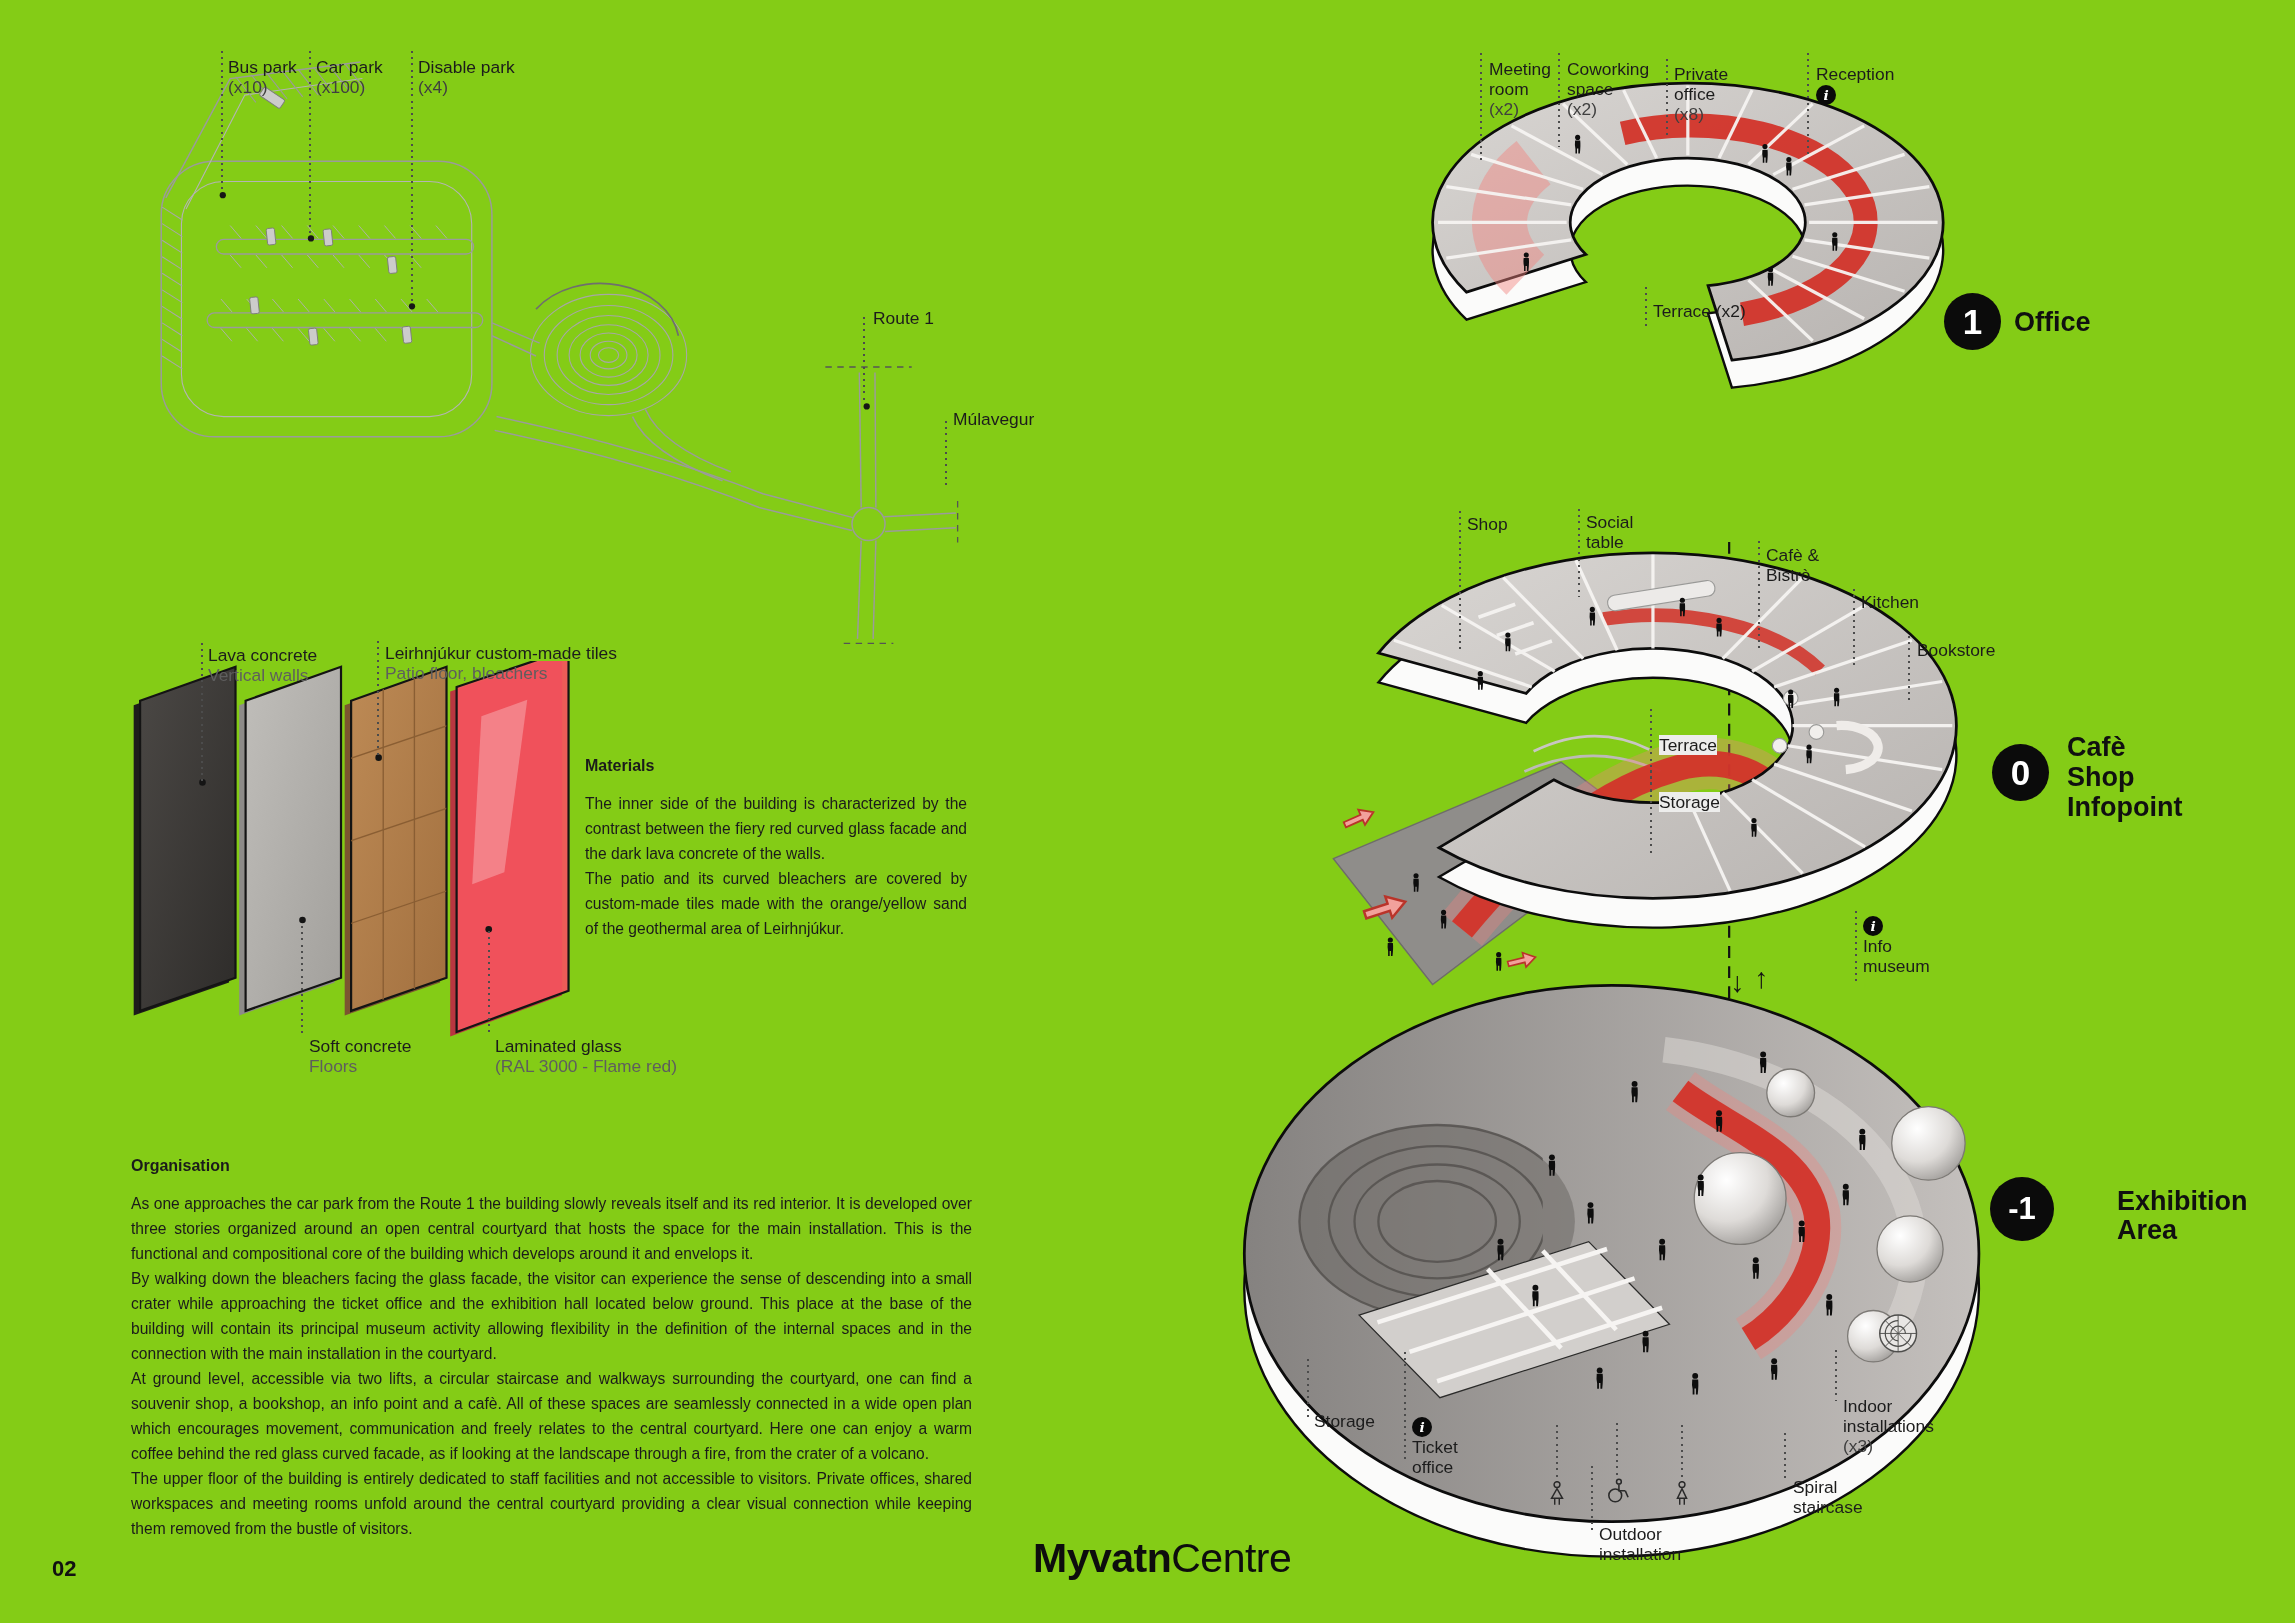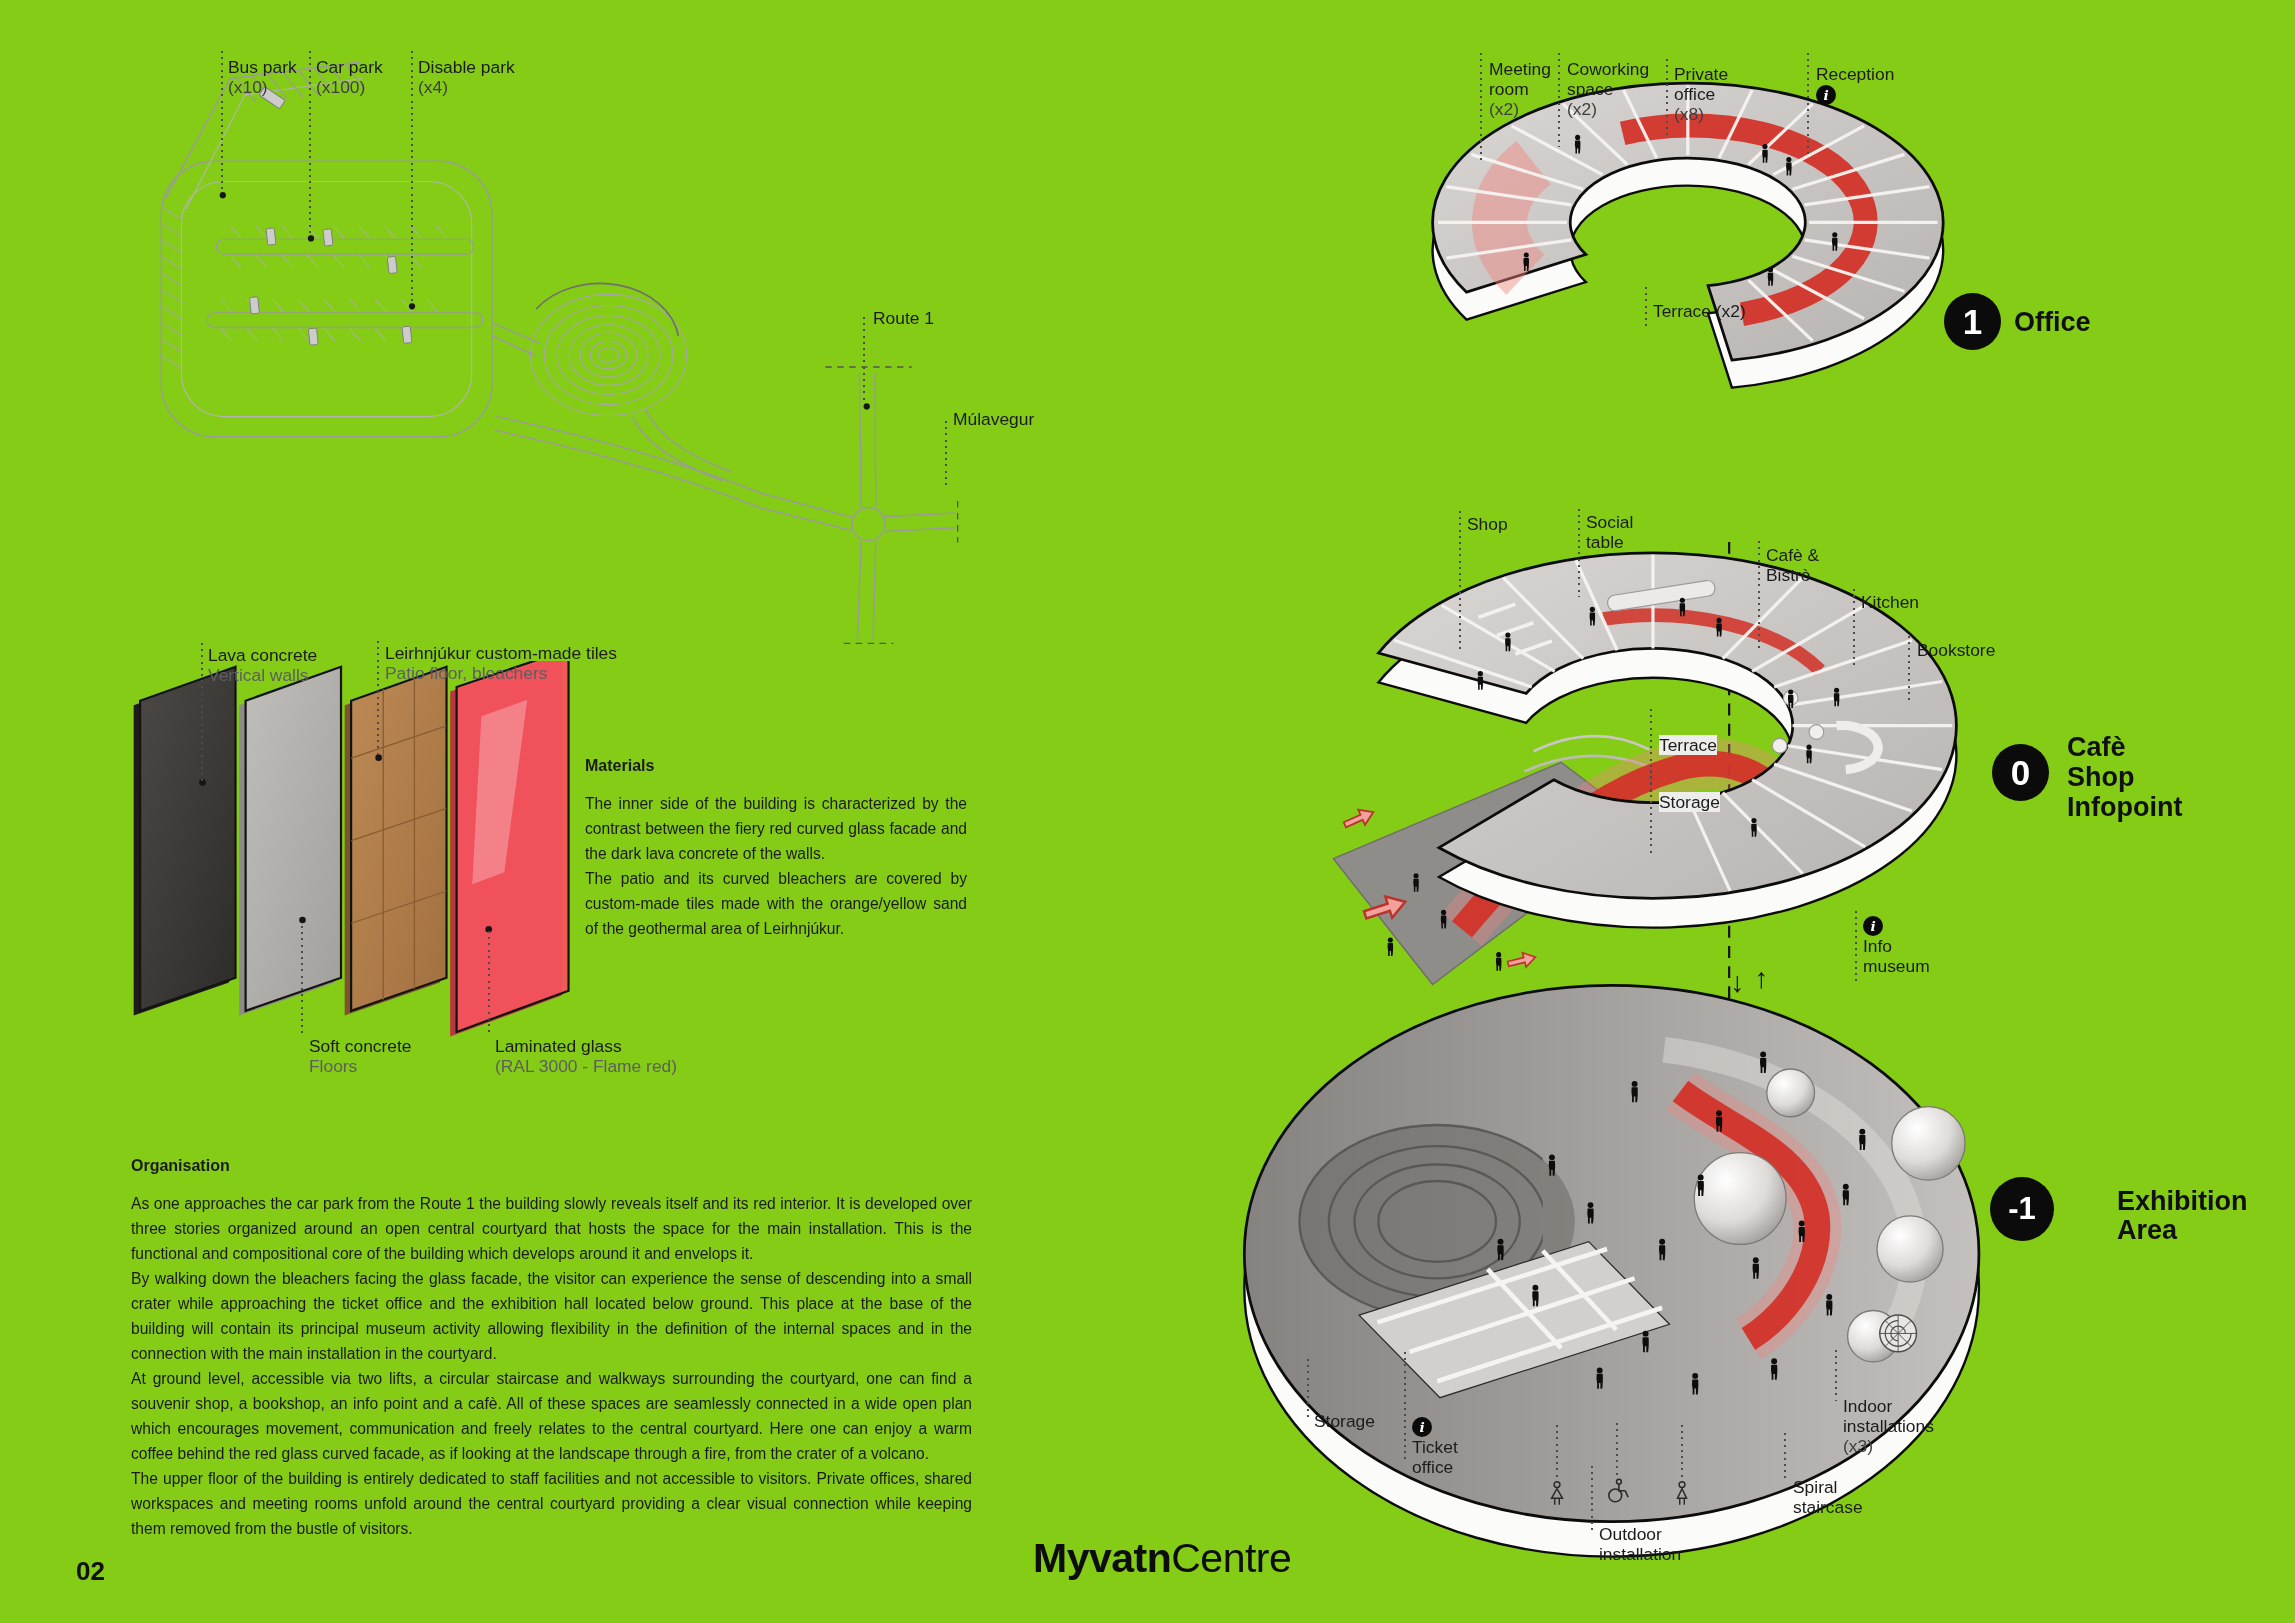--- a/index.html
+++ b/index.html
@@ -19,21 +19,21 @@
   .circ{width:57px;height:57px;border-radius:50%;background:#0b0b0b;color:#ffffff;
         font-weight:700;font-size:35px;display:flex;align-items:center;justify-content:center;}
   .bname{position:absolute;font-size:27px;font-weight:700;line-height:30px;color:#101010;z-index:7;white-space:nowrap;}
   .info{display:inline-flex;width:20px;height:20px;border-radius:50%;background:#0a0a0a;color:#ffffff;
         align-items:center;justify-content:center;
         font-family:"DejaVu Serif",serif;font-style:italic;font-weight:700;font-size:13.8px;line-height:20px;}
   .arrow{position:absolute;font-size:28.5px;color:#141414;z-index:6;font-weight:400;}
   .brand{position:absolute;left:1033px;top:1535px;font-size:41px;z-index:7;color:#0d0d0d;letter-spacing:-0.5px;}
   .brand .b{font-weight:700;}
   .brand .r{font-weight:400;}
-  .pagenum{position:absolute;left:52px;top:1556px;font-size:26px;font-weight:700;color:#111;z-index:7;margin-left:24px;}
+  .pagenum{position:absolute;left:52px;top:1556px;font-size:22px;font-weight:700;color:#111;z-index:7;}
   .wc{position:absolute;z-index:6;}
 </style>
 </head>
 <body>
 
 <div id="board">
 
   <svg style="left:129px;top:51px;" width="882" height="643" viewBox="0 0 960 700">
     <g fill="none" stroke="#9b9b9b" stroke-width="1.6">
 

